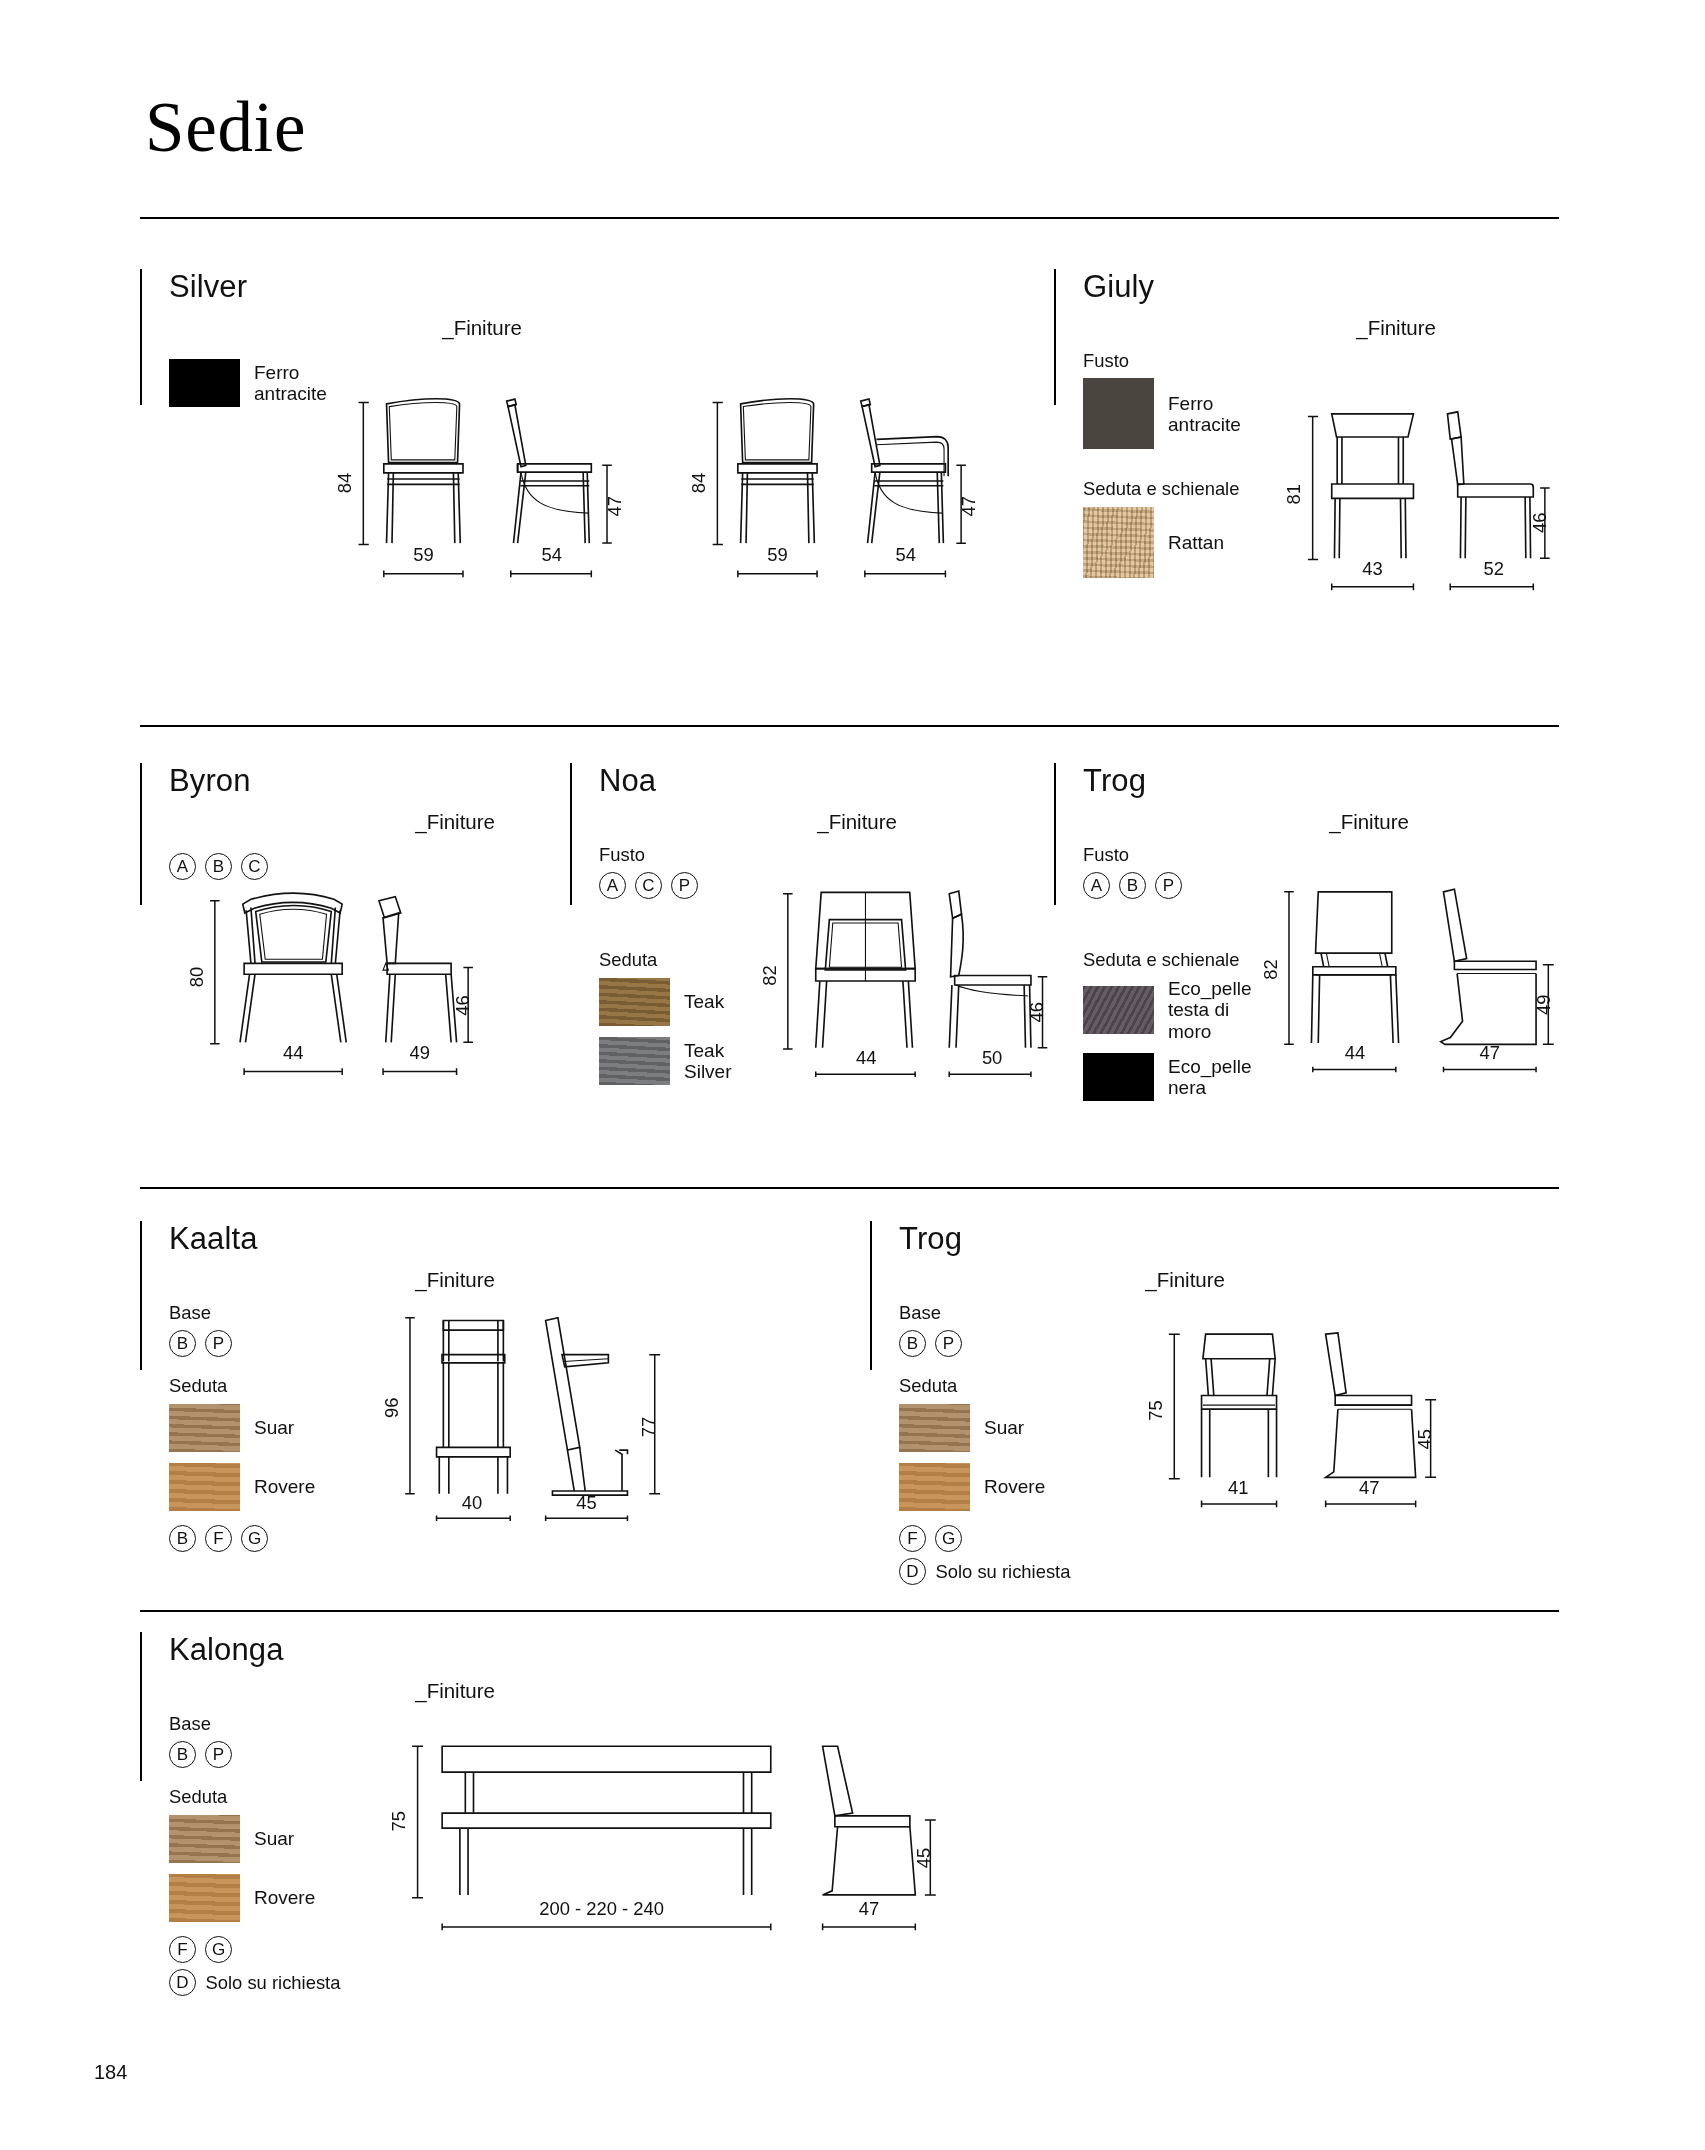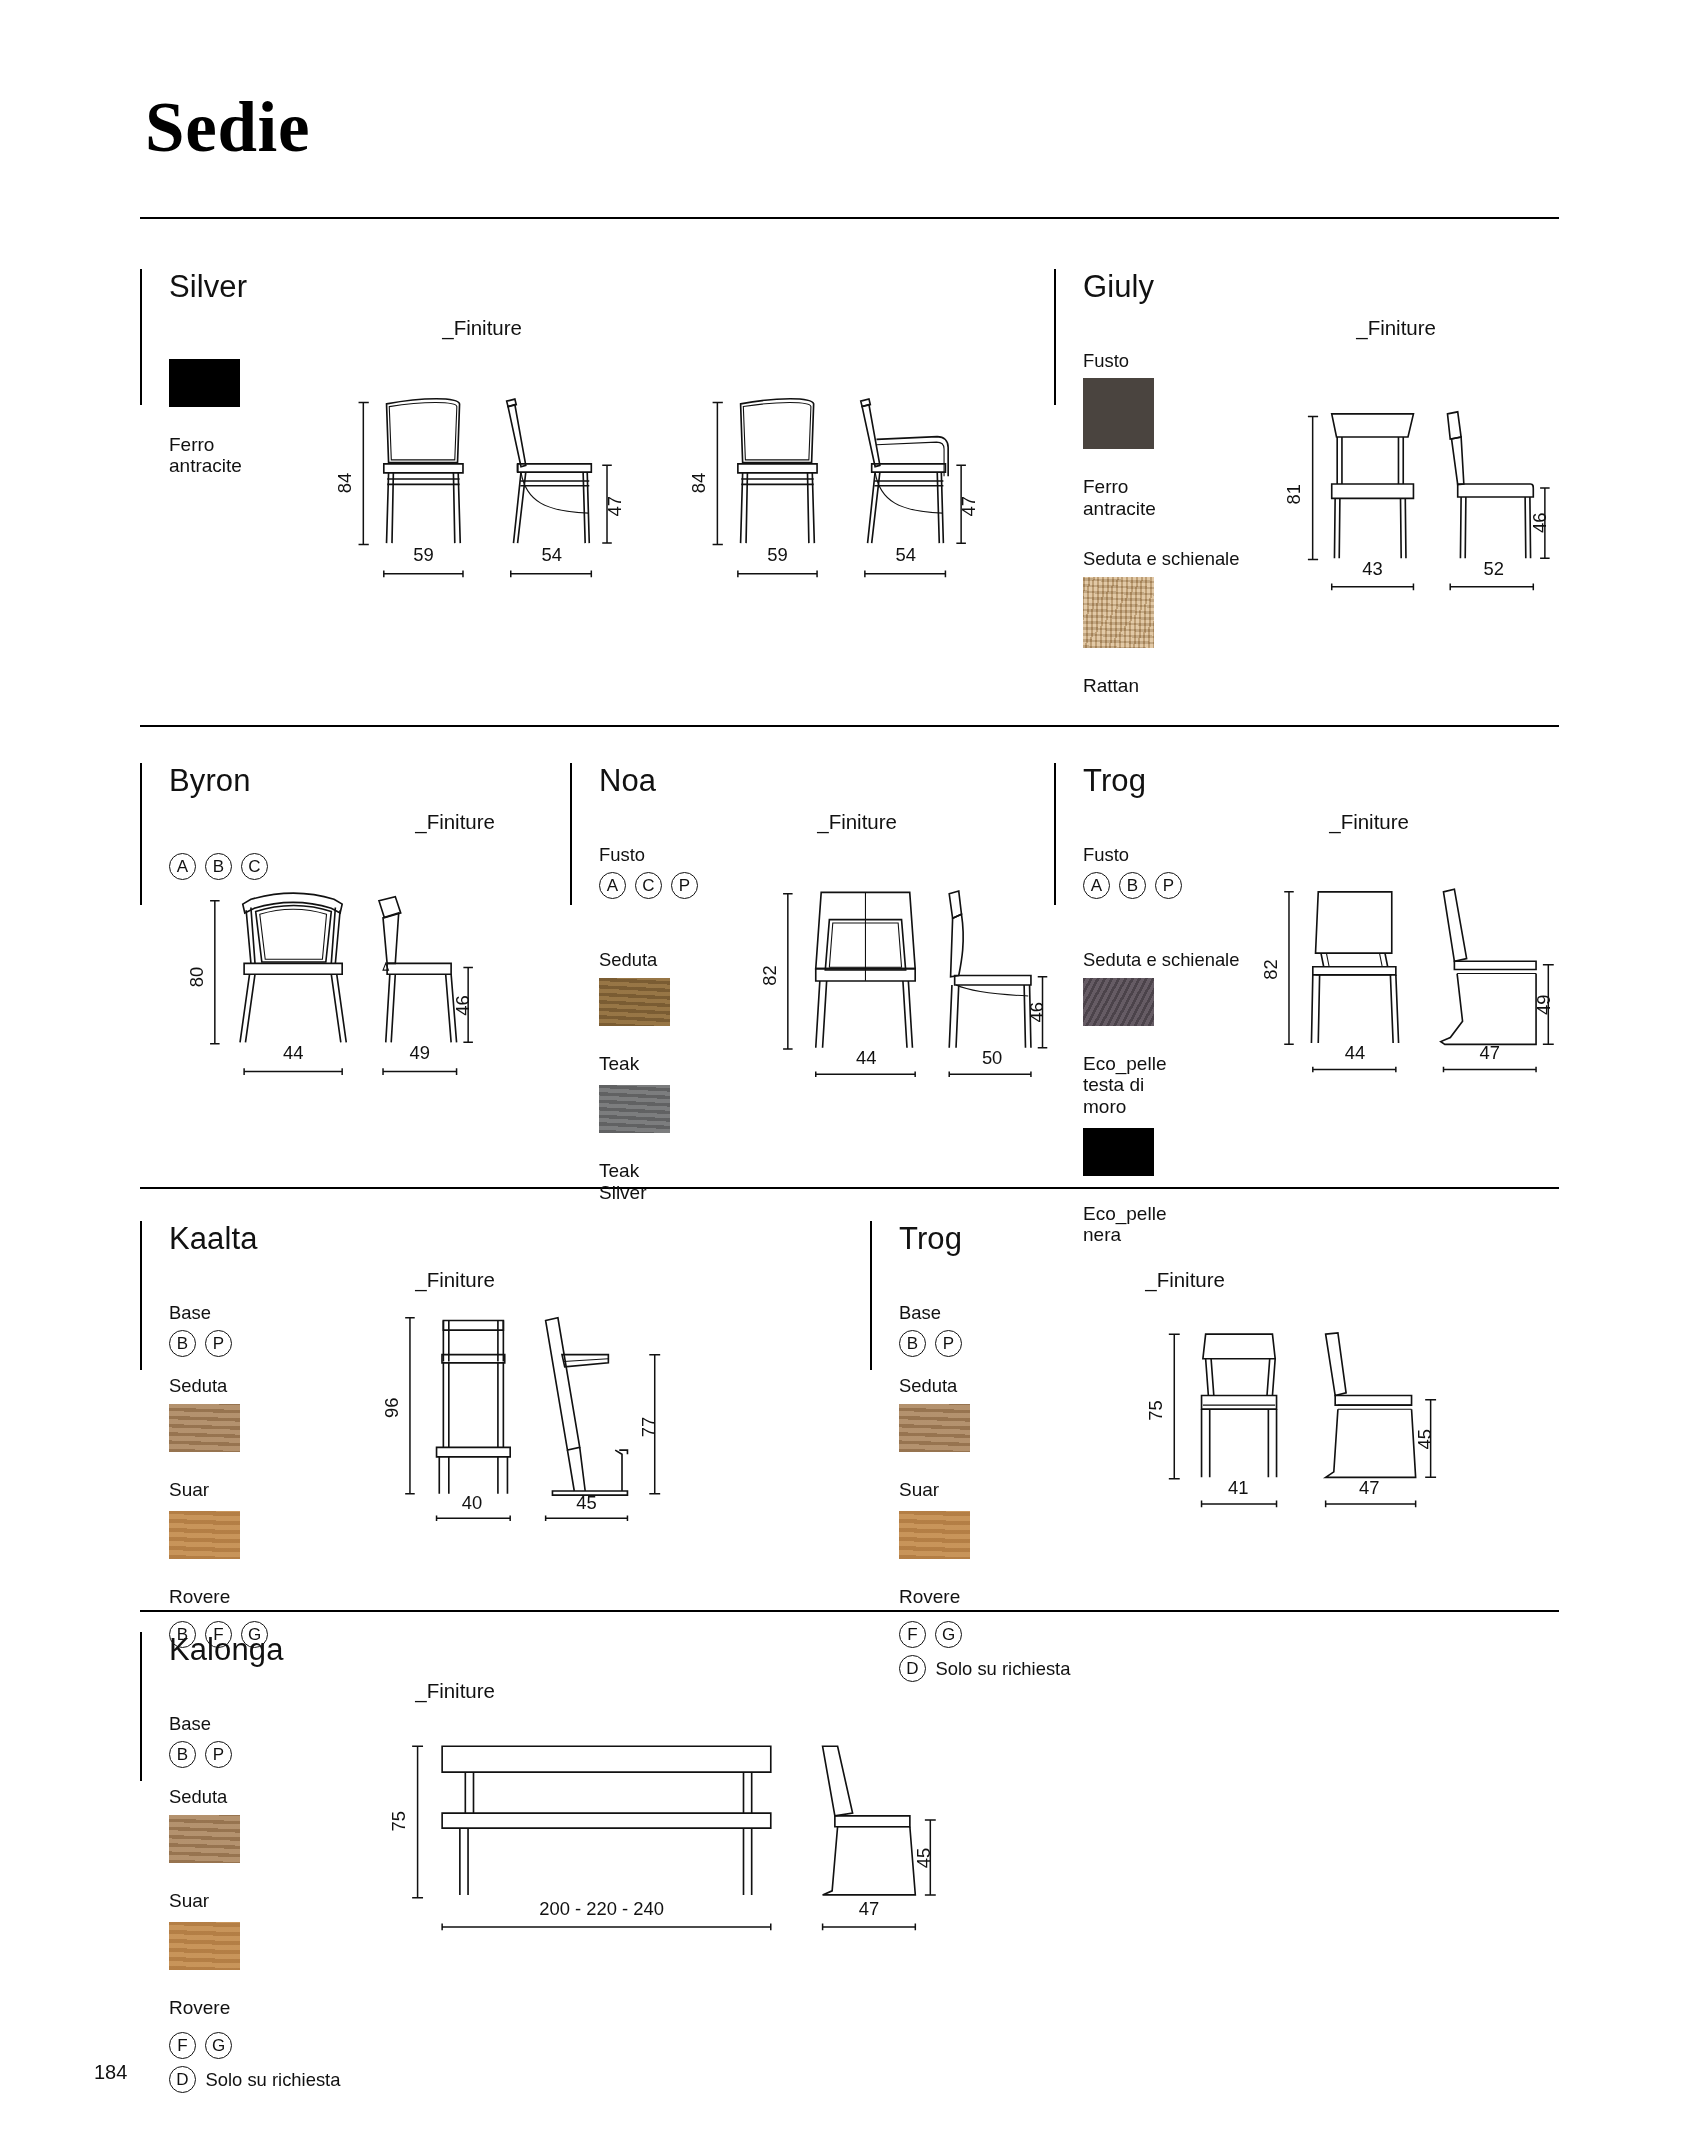--- a/index.html
+++ b/index.html
@@ -8,21 +8,21 @@
     width:1705px; height:2151px;
     font-family:"Liberation Sans", sans-serif;
     color:#111; position:relative; overflow:hidden;
   }
   .page { position:absolute; inset:0; }
 
   
   .title {
     position:absolute; left:145px; top:87px;
     font-family:"Liberation Serif", serif;
-    font-size:71px; font-weight:700; letter-spacing:0.7px; color:#000;
+    font-size:71px; font-weight:400; letter-spacing:0.7px; color:#000;
   }
   .rule {
     position:absolute; left:140px; width:1419px;
     height:0; border-top:2px solid #000;
   }
 
   
   .prod { position:absolute; }
   .vbar {
     position:absolute; left:0; top:0; width:0;
@@ -43,21 +43,21 @@
   .badges { display:flex; gap:9px; margin-top:6.8px; }
   .badge {
     width:27px; height:27px; border:1.4px solid #111; border-radius:50%;
     display:flex; align-items:center; justify-content:center;
     font-size:17px; color:#111; line-height:1;
   }
   .badgerow { display:flex; align-items:center; gap:9.5px; margin-top:6.8px; }
   .badgenote { font-size:18.4px; color:#111; white-space:nowrap; }
 
   
-  .swatch-row { display:flex; gap:27px; margin-top:6.8px;flex-direction:column; }
+  .swatch-row { display:flex; align-items:center; gap:14px; margin-top:6.8px; }
   .swatch {
     width:71px; height:48px; flex:0 0 auto;
     background-size:cover; background-position:center;
   }
   .swatch.sq { height:71px; }
   .swatch-label { font-size:19px; line-height:1.12; color:#111; }
 
   
   .draw { position:absolute; }
   svg { display:block; overflow:visible; }

